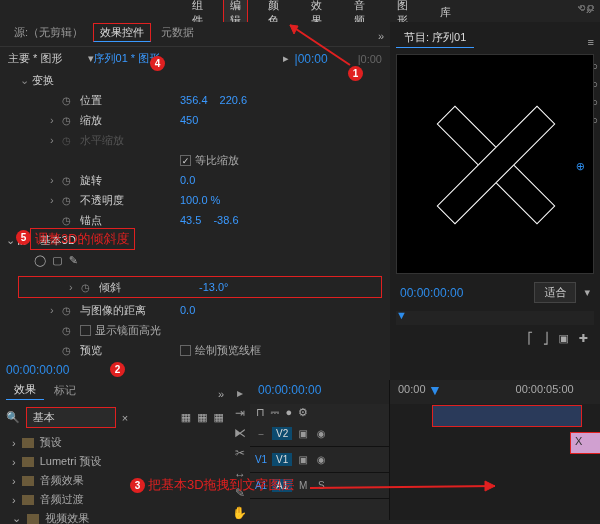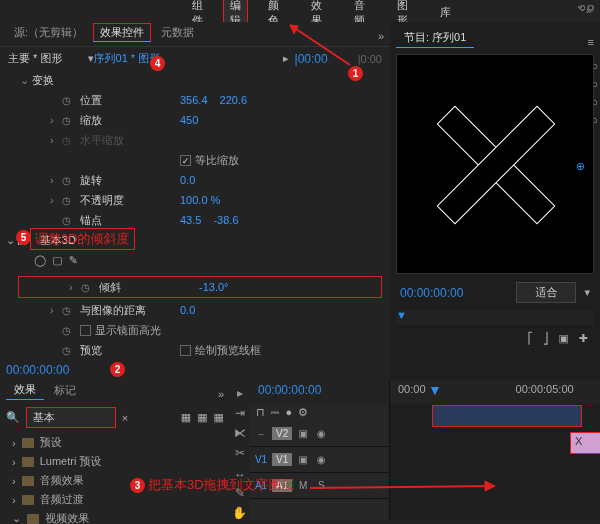--- a/index.html
+++ b/index.html
@@ -38,29 +38,29 @@
 .folder{width:12px;height:10px;background:#6a5a3a;display:inline-block}
 .callout{position:absolute;background:#e02020;color:#fff;border-radius:50%;width:15px;height:15px;font-size:10px;display:flex;align-items:center;justify-content:center;font-weight:bold;z-index:10}
 .anno{position:absolute;color:#e02020;font-size:13px;font-weight:normal;z-index:10}
 .arrow{position:absolute;z-index:9}
 .monitor{background:#000;height:220px;margin:4px 0;border:1px solid #333;position:relative;display:flex;align-items:center;justify-content:center}
 .x-shape{position:relative;width:110px;height:110px}
 .x-shape::before,.x-shape::after{content:"";position:absolute;width:140px;height:24px;border:1px solid #fff;background:#000;top:43px;left:-15px}
 .x-shape::before{transform:rotate(45deg)}
 .x-shape::after{transform:rotate(-45deg)}
 .pm-controls{display:flex;align-items:center;gap:8px;padding:4px}
-.pm-sel{background:#2a2a2a;border:1px solid #444;padding:2px 18px;color:#ccc}
+.pm-sel{background:#2a2a2a;border:1px solid #444;padding:2px 9px;color:#ccc}
 .tl-panel{display:flex;background:#1e1e1e;height:140px}
 .tl-tools{width:20px;background:#232323;display:flex;flex-direction:column;gap:6px;padding:6px 3px;align-items:center}
 .tl-tools span{color:#999;font-size:12px;cursor:pointer}
 .tl-left{width:140px;background:#262626;border-right:1px solid #111}
 .tl-right{flex:1;background:#1e1e1e;position:relative}
 .tl-ruler{height:24px;background:#232323;color:#2d8ceb;padding:3px 8px;position:relative}
 .track{height:26px;border-bottom:1px solid #111;display:flex;align-items:center;padding:0 4px;gap:4px}
-.track .lbl{color:#ddd;font-size:10px;background:#737373;padding:1px 4px}
+.track .lbl{color:#ddd;font-size:10px;background:#0c4a6e;padding:1px 4px}
 .track .ico{width:14px;color:#999;font-size:10px;text-align:center}
 .clip{position:absolute;height:22px;border:1px solid #e02020}
 .clip.main{background:#2a3a5a;left:42px;width:150px;top:25px}
 .clip.txt{background:#d0a0d0;left:180px;width:90px;top:52px;color:#333;padding:2px 4px;font-size:10px}
 .keyf{position:absolute;right:6px;top:3px;display:flex;gap:2px}
 .keyf span{color:#666;font-size:9px}
 .tog-panel{position:absolute;right:2px;top:60px;display:flex;flex-direction:column;gap:6px;color:#666}
 .icon-strip{display:flex;gap:6px;padding:3px 6px;color:#888}
 .red-arrow{stroke:#e02020;fill:#e02020}
 </style>

